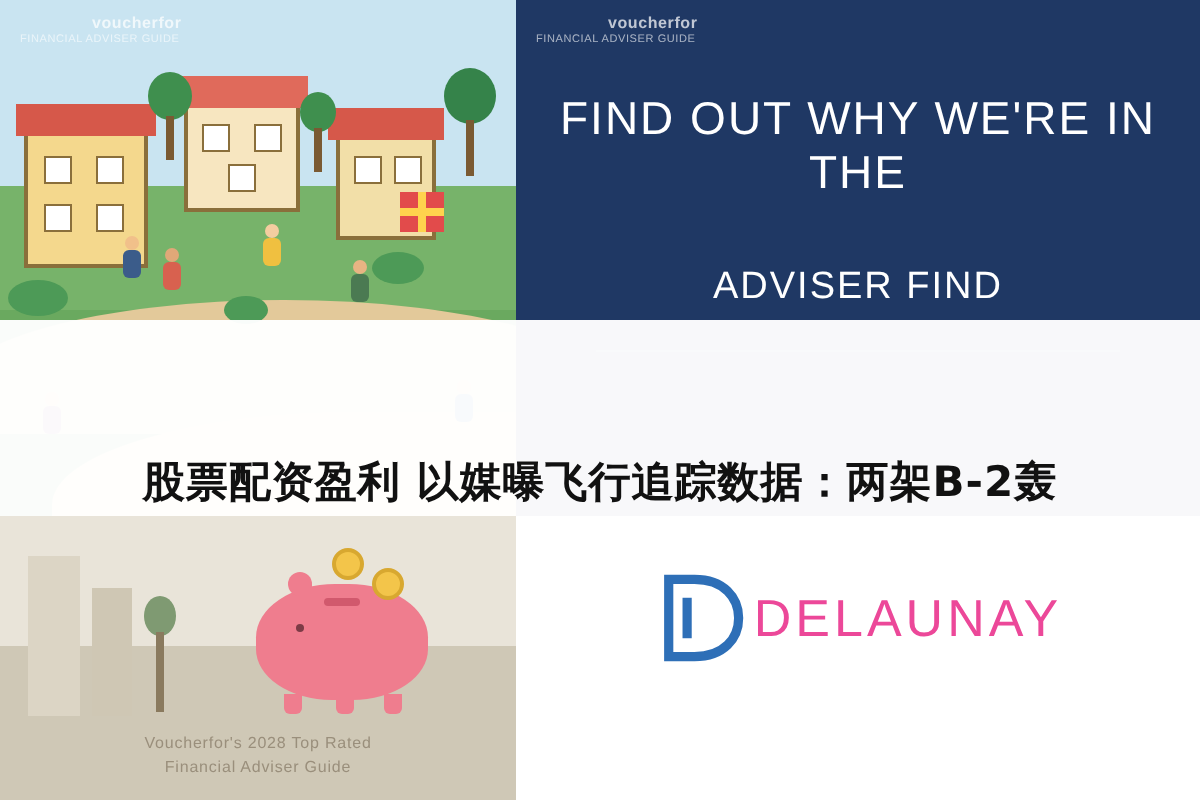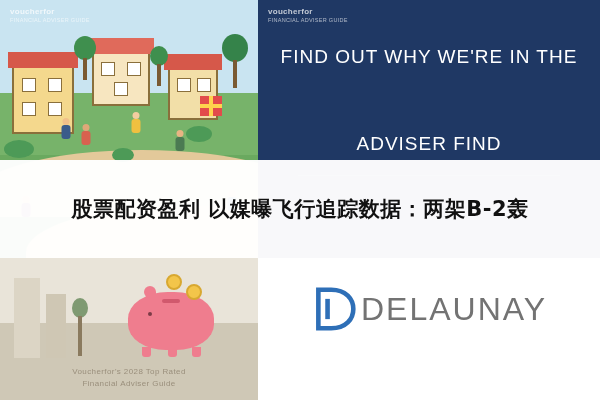--- a/index.html
+++ b/index.html
@@ -102,21 +102,21 @@
     left: 258px; top: 0; width: 342px; height: 258px;
     background: #1f3864;
   }
   #panel-tr .adtext {
     position: absolute; left: 0; right: 0;
     text-align: center;
     color: #ffffff;
     font-family: "Liberation Sans", sans-serif;
     letter-spacing: 1px;
   }
-  #ad-line1 { top: 46px; font-size: 19px; color: #ffffff; }
+  #ad-line1 { top: 46px; font-size: 23px; color: #ffffff; }
   #ad-line2 { top: 90px; font-size: 24px; color: #ffffff; font-weight: bold; }
   #ad-line3 { top: 133px; font-size: 19px; color: #9aa9c4; }
   #panel-tr .rule {
     position: absolute; left: 40px; right: 40px; top: 175px;
     height: 1px; background: #4a5f86;
   }
 
   
   #panel-bl {
     left: 0; top: 258px; width: 258px; height: 142px;
@@ -166,58 +166,58 @@
     display: flex;
     align-items: center;
     justify-content: center;
   }
   #logo-mark {
     width: 46px; height: 46px;
     margin-right: 4px;
     flex: 0 0 auto;
   }
   #logo-word {
-    font-size: 32px;
+    font-size: 26px;
     letter-spacing: 2px;
-    color: #737373;
+    color: #ec4899;
     font-family: "Liberation Sans", sans-serif;
   }
   #logo-sub {
     position: absolute; left: 0; right: 0; top: 84px;
     text-align: center;
     font-size: 22px;
     color: #2b2b2b;
     letter-spacing: 3px;
     font-family: "Liberation Sans", sans-serif;
   }
 
   
   .watermark {
     position: absolute;
     font-size: 7px;
     line-height: 8px;
     color: rgba(255,255,255,0.72);
     letter-spacing: 0.3px;
     font-family: "Liberation Sans", sans-serif;
   }
-  .watermark .wm-main { font-weight: bold; font-size: 8px; }
+  .watermark .wm-main { font-weight: bold; font-size: 8px; margin-left: 36px; }
   .watermark .wm-sub { font-size: 5.5px; opacity: 0.85; }
 
   
   #headline {
     position: absolute;
     left: 0;
     top: 160px;
     width: 600px;
     height: 98px;
     background: rgba(255,255,255,0.97);
     display: flex;
     flex-direction: column;
     align-items: center;
-    justify-content: center;
+    justify-content: flex-end;
   }
   #headline .hl-line {
     color: #111111;
     font-size: 21px;
     line-height: 34px;
     font-weight: bold;
     letter-spacing: 0.5px;
     white-space: nowrap;
     font-family: "DejaVu Sans", "Liberation Sans", sans-serif;
   }

